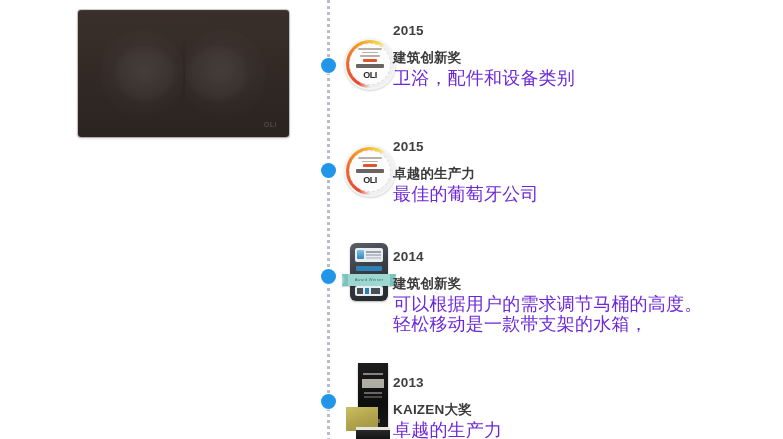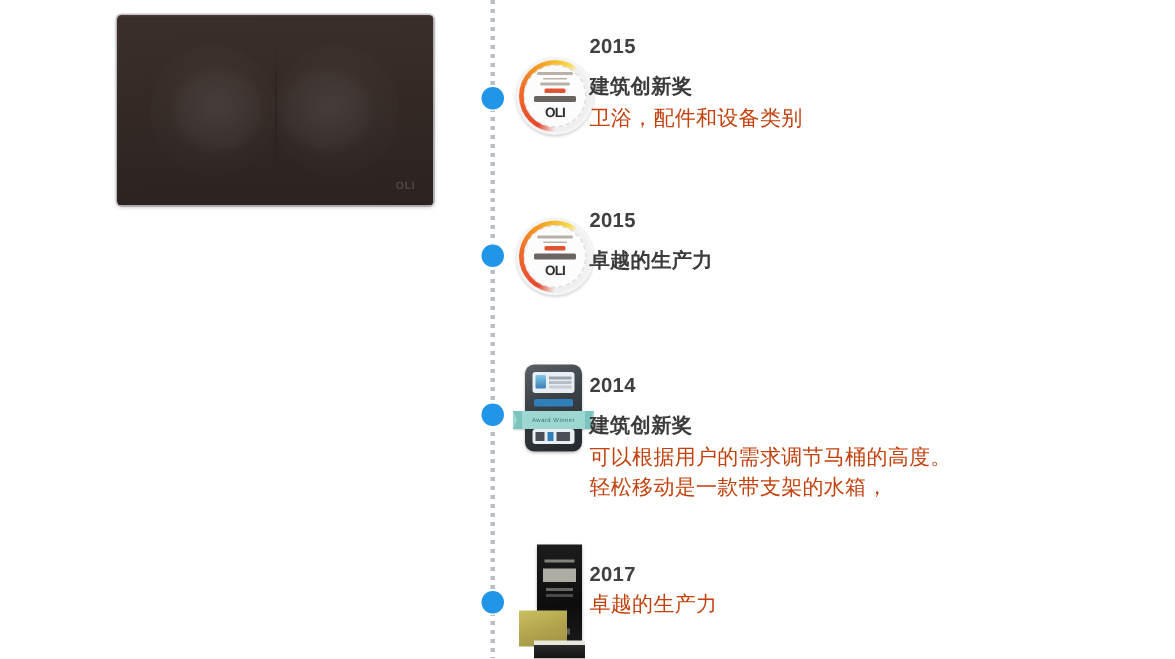--- a/index.html
+++ b/index.html
@@ -112,22 +112,22 @@
   }
   .entry-title {
     color: #3b3b3b;
     font-size: 13.5px;
     font-weight: bold;
     line-height: 20px;
     margin-top: 8px;
     letter-spacing: 0.2px;
   }
   .entry-line {
-    color: #c2410c;
-    font-size: 14px;
+    color: #6d28d9;
+    font-size: 18px;
     line-height: 20px;
     letter-spacing: 0.2px;
     white-space: nowrap;
   }
 
   
   .medal {
     position: relative;
     width: 52px;
     height: 52px;
@@ -382,20 +382,21 @@
         <i class="accent"></i>
         <i class="dark"></i>
         <span class="brand">OLI</span>
       </div>
     </div>
   </div>
 
   <div class="entry-text" style="top:138px">
     <div class="entry-year">2015</div>
     <div class="entry-title">卓越的生产力</div>
+    <div class="entry-line">最佳的葡萄牙公司</div>
   </div>
 </div>
 
 <div class="entry" style="top:0">
   <div class="entry-dot" style="top:269px"></div>
 
   <div class="entry-icon" style="left:350px; top:243px">
     <div class="plaque">
       <div class="body"></div>
       <div class="screen">
@@ -433,16 +434,17 @@
         <span class="t3"></span>
         <span class="t4"></span>
       </div>
       <div class="base-gold"></div>
       <div class="base-strip"></div>
       <div class="base-dark"></div>
     </div>
   </div>
 
   <div class="entry-text" style="top:374px">
-    <div class="entry-year">2017</div>
+    <div class="entry-year">2013</div>
+    <div class="entry-title">KAIZEN大奖</div>
     <div class="entry-line">卓越的生产力</div>
   </div>
 </div>
 
 </body></html>

